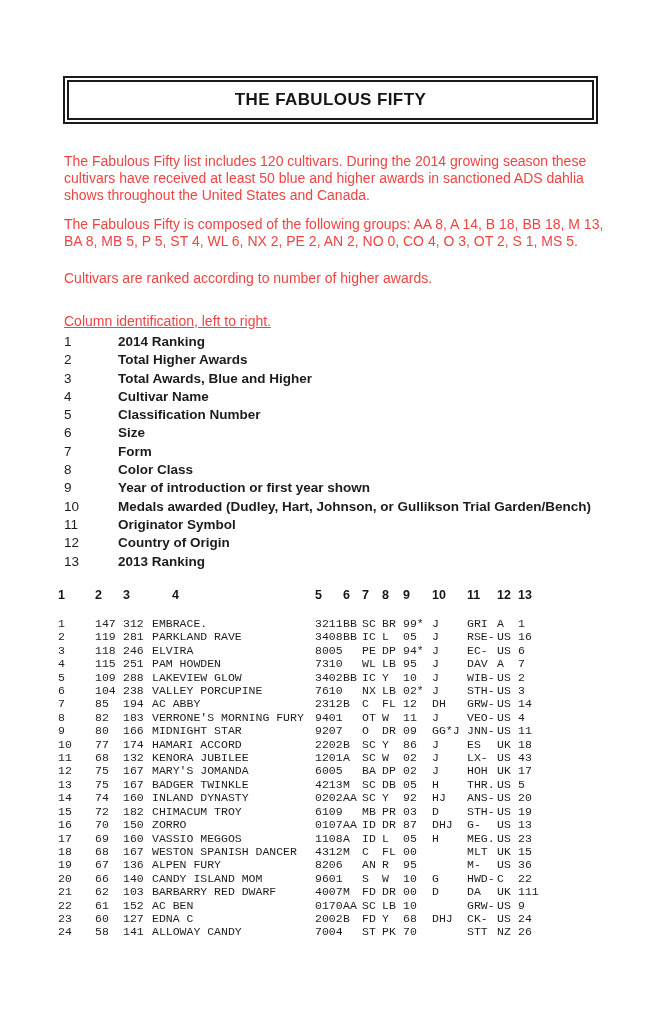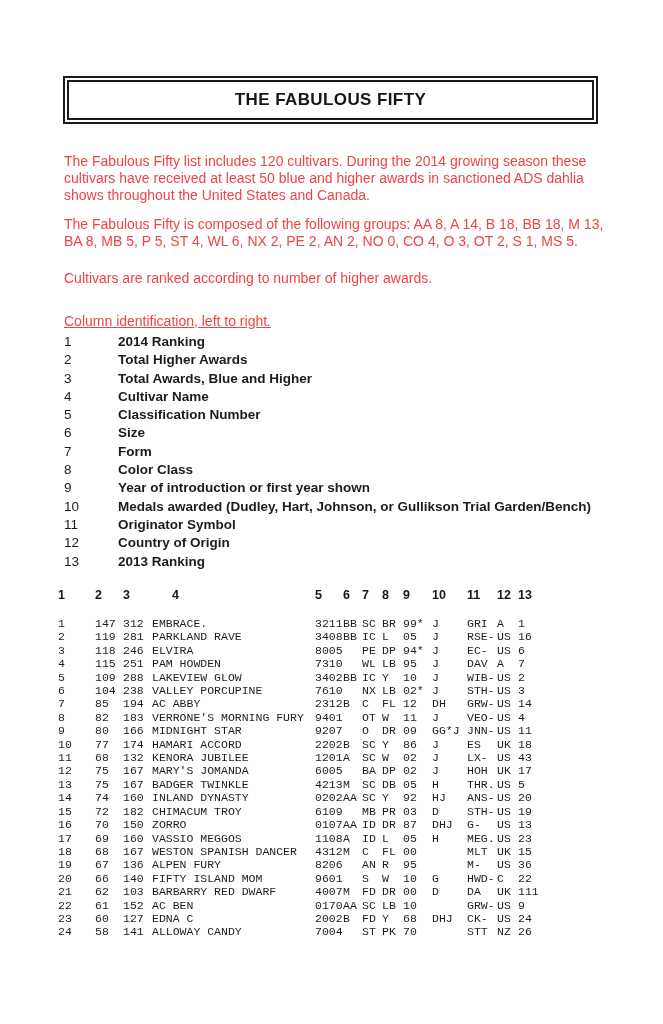--- a/index.html
+++ b/index.html
@@ -503,21 +503,21 @@
           <td>95</td>
           <td></td>
           <td>M-</td>
           <td>US</td>
           <td>36</td>
         </tr>
         <tr class="datarow">
           <td>20</td>
           <td>66</td>
           <td>140</td>
-          <td>FIFTY ISLAND MOM</td>
+          <td>CANDY ISLAND MOM</td>
           <td>9601</td>
           <td></td>
           <td>S</td>
           <td>W</td>
           <td>10</td>
           <td>G</td>
           <td>HWD-</td>
           <td>C</td>
           <td>22</td>
         </tr>

